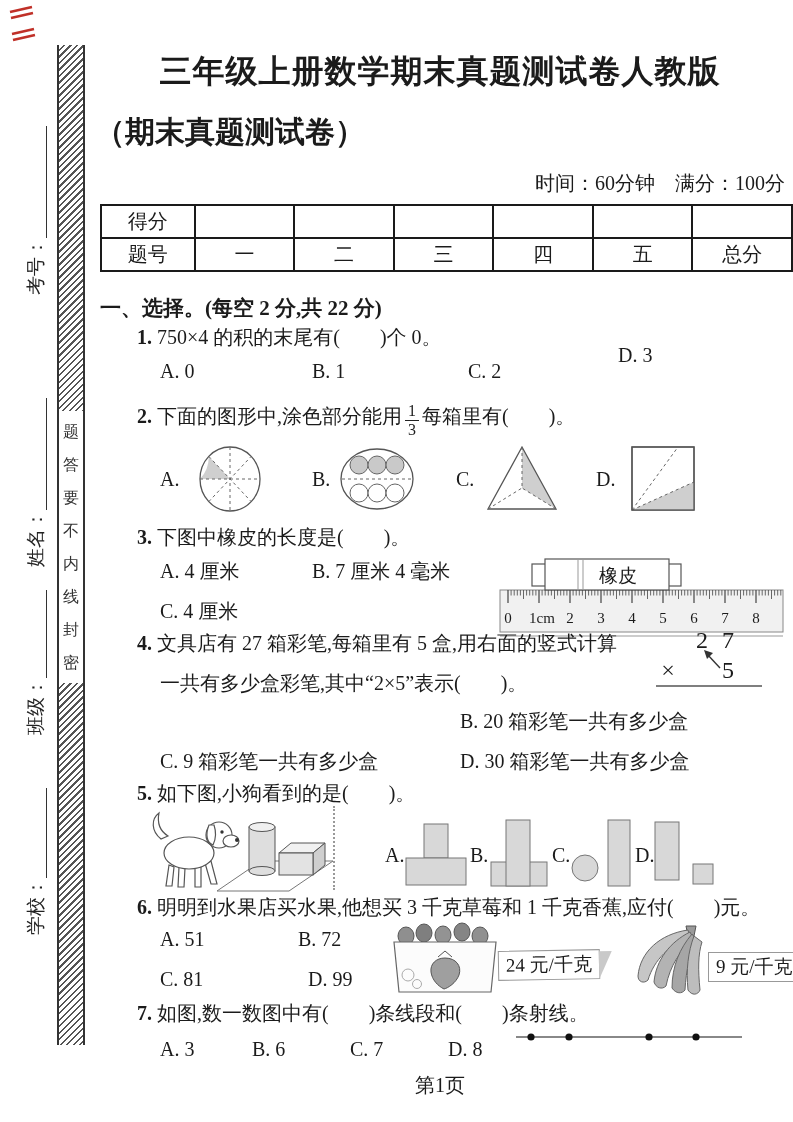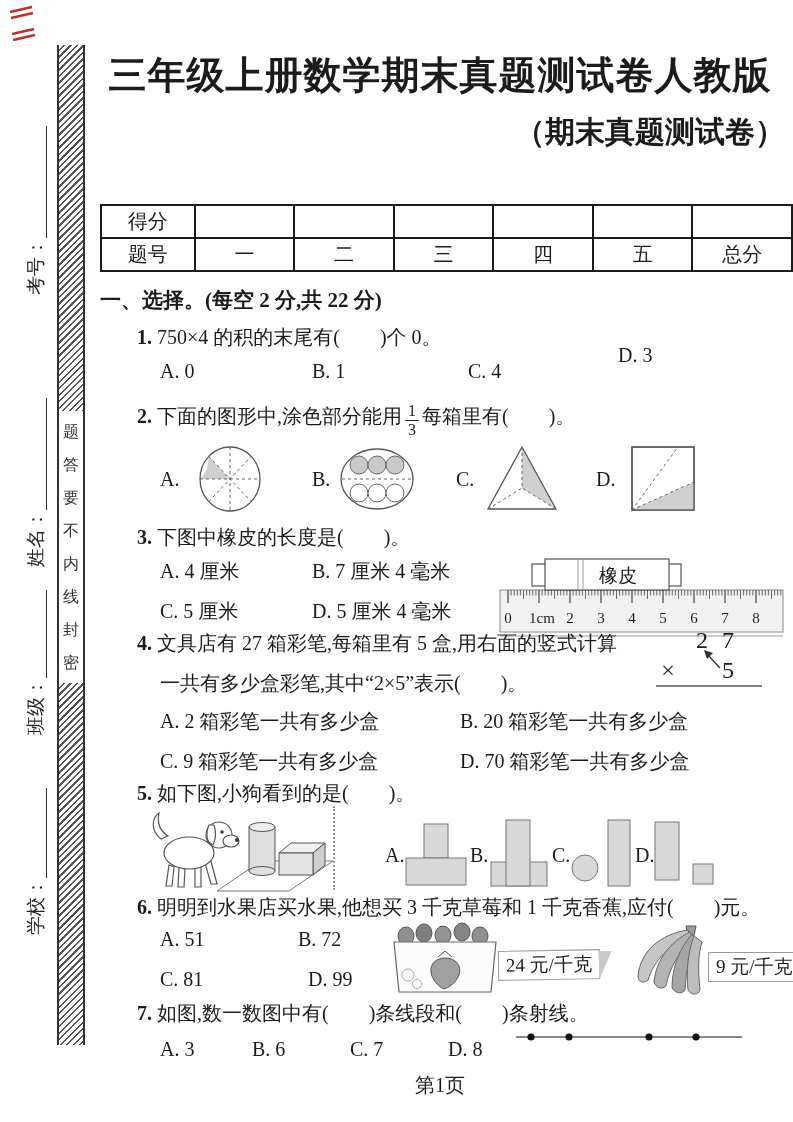--- a/index.html
+++ b/index.html
@@ -1,35 +1,35 @@
 <!DOCTYPE html>
 <html><head>
 <meta charset="utf-8">
 <style>
   html,body{margin:0;padding:0;background:#ffffff;}
   #page{position:relative;width:793px;height:1122px;background:#fff;overflow:hidden;
         font-family:"Liberation Serif","DejaVu Serif",serif;color:#1b1b1b;}
   .abs{position:absolute;}
   .txt{font-size:20px;white-space:nowrap;color:#1b1b1b;}
-  .bold{font-weight:700;}
+  .bold{font-weight:700;margin-top:8px;}
   
   .seal-col{position:absolute;left:57px;top:45px;width:24px;height:1000px;
             border-left:2px solid #333;border-right:2px solid #333;
             display:flex;flex-direction:column;align-items:center;}
   .hatch{width:100%;background:repeating-linear-gradient(135deg,transparent 0 3px,#555 3px 4.6px);}
   .hatch.top{height:366px;}
   .hatch.bottom{flex:1;}
   .seal-chars{display:flex;flex-direction:column;align-items:center;padding:4px 0;}
   .seal-chars span{font-size:16px;line-height:33px;color:#333;}
   .side-field{position:absolute;height:28px;line-height:28px;transform:rotate(-90deg);
               white-space:nowrap;font-size:19px;color:#222;text-align:left;}
   .blank-line{display:inline-block;border-bottom:1.5px solid #333;height:17px;vertical-align:middle;}
   
-  .title{left:95px;width:690px;top:50px;text-align:center;font-size:38px;font-weight:700;letter-spacing:1px;}
-  .subtitle{left:95px;width:690px;top:112px;text-align:right;font-size:30px;font-weight:700;}
+  .title{left:95px;width:690px;top:50px;text-align:center;font-size:32px;font-weight:700;letter-spacing:1px;}
+  .subtitle{left:95px;width:690px;top:112px;text-align:left;font-size:30px;font-weight:700;}
   .info{left:95px;width:690px;top:170px;text-align:right;font-size:20px;}
   
   table.score{position:absolute;left:100px;top:204px;border-collapse:collapse;table-layout:fixed;}
   table.score td{border:2px solid #1a1a1a;height:31px;text-align:center;font-size:20px;padding:0;}
   td.c0{width:92px;} td.cn{width:98px;}
   
   .frac{display:inline-block;text-align:center;font-size:16px;line-height:1.1;
         vertical-align:-12px;margin:0 3px;}
   .frac .fn{display:block;border-bottom:1.5px solid #222;padding:0 3px;}
   .price-sign{position:absolute;background:#fff;border:1.2px solid #999;
@@ -76,20 +76,21 @@
       <span>内</span>
       <span>线</span>
       <span>封</span>
       <span>密</span>
     </div>
     <div class="hatch bottom"></div>
   </div>
 
   <div class="abs title">三年级上册数学期末真题测试卷人教版</div>
   <div class="abs subtitle">（期末真题测试卷）</div>
+  <div class="abs info">时间：60分钟　满分：100分</div>
 
   <table class="score">
     <tbody>
         <tr>
       <td class="c0">得分</td>
       <td class="cn"></td>
       <td class="cn"></td>
       <td class="cn"></td>
       <td class="cn"></td>
       <td class="cn"></td>
@@ -109,21 +110,21 @@
 
   <div class="abs txt bold" style="left:100px;top:286px;font-size:21px">一、选择。(每空 2 分,共 22 分)</div>
 
   <div class="abs txt" style="left:137px;top:324px">
     <span class="bold">1.</span>
     <span>750×4 的积的末尾有(　　)个 0。</span>
   </div>
   <div>
     <span class="abs txt" style="left:160px;top:360px">A. 0</span>
     <span class="abs txt" style="left:312px;top:360px">B. 1</span>
-    <span class="abs txt" style="left:468px;top:360px">C. 4</span>
+    <span class="abs txt" style="left:468px;top:360px">C. 2</span>
     <span class="abs txt" style="left:618px;top:344px">D. 3</span>
   </div>
 
   <div class="abs txt" style="left:137px;top:402px">
     <span class="bold">2.</span>
     <span>下面的图形中,涂色部分能用</span><span class="frac"><span class="fn">1</span><span>3</span></span><span>每箱里有(　　)。</span>
   </div>
   <span class="abs txt" style="left:160px;top:468px">A.</span>
   <svg class="abs" style="left:196px;top:444px" width="68" height="70" viewBox="0 0 68 70">
     <path d="M34,35 L4,35 A30,32 0 0 0 12.8,12.4 Z" fill="#cfcfcf"></path>
@@ -170,22 +171,21 @@
     </g>
     <rect x="4" y="3" width="62" height="63" fill="none" stroke="#555" stroke-width="1.3"></rect>
   </svg>
 
   <div class="abs txt" style="left:137px;top:524px">
     <span class="bold">3.</span>
     <span>下图中橡皮的长度是(　　)。</span>
   </div>
   <span class="abs txt" style="left:160px;top:558px">A. 4 厘米</span>
   <span class="abs txt" style="left:312px;top:558px">B. 7 厘米 4 毫米</span>
-  <span class="abs txt" style="left:160px;top:598px">C. 5 厘米</span>
-  <span class="abs txt" style="left:312px;top:598px">D. 5 厘米 4 毫米</span>
+  <span class="abs txt" style="left:160px;top:598px">C. 4 厘米</span>
   <svg class="abs" style="left:494px;top:548px" width="296" height="92" viewBox="0 0 296 92">
     <rect x="6" y="42" width="283" height="42" fill="#f1f1f1" stroke="#888" stroke-width="1"></rect>
     <line x1="6" y1="88" x2="289" y2="88" stroke="#999" stroke-width="1"></line>
     <g>
       <rect x="38" y="16" width="14" height="22" fill="#fff" stroke="#555" stroke-width="1.2"></rect>
       <rect x="174" y="16" width="13" height="22" fill="#fff" stroke="#555" stroke-width="1.2"></rect>
       <rect x="51" y="11" width="124" height="31" fill="#fff" stroke="#555" stroke-width="1.2"></rect>
       <line x1="84" y1="12" x2="84" y2="41" stroke="#bbb" stroke-width="1.5"></line>
       <line x1="89" y1="12" x2="89" y2="41" stroke="#bbb" stroke-width="1.5"></line>
       <text x="124" y="34" font-size="19" text-anchor="middle" fill="#1b1b1b">橡皮</text>
@@ -303,24 +303,23 @@
     <g font-size="24" fill="#1b1b1b" text-anchor="middle">
       <text x="54" y="26">2</text>
       <text x="80" y="26">7</text>
       <text x="20" y="56">×</text>
       <text x="80" y="56">5</text>
     </g>
     <line x1="72" y1="46" x2="59" y2="32" stroke="#333" stroke-width="1.4"></line>
     <polygon points="56,28 65,31 59,37" fill="#333"></polygon>
     <line x1="8" y1="64" x2="114" y2="64" stroke="#555" stroke-width="1.6"></line>
   </svg>
-  <span class="abs txt" style="left:160px;top:708px">A. 2 箱彩笔一共有多少盒</span>
   <span class="abs txt" style="left:460px;top:708px">B. 20 箱彩笔一共有多少盒</span>
   <span class="abs txt" style="left:160px;top:748px">C. 9 箱彩笔一共有多少盒</span>
-  <span class="abs txt" style="left:460px;top:748px">D. 70 箱彩笔一共有多少盒</span>
+  <span class="abs txt" style="left:460px;top:748px">D. 30 箱彩笔一共有多少盒</span>
 
   <div class="abs txt" style="left:137px;top:780px">
     <span class="bold">5.</span>
     <span>如下图,小狗看到的是(　　)。</span>
   </div>
   <svg class="abs" style="left:145px;top:803px" width="192" height="94" viewBox="0 0 192 94">
     <polygon points="72,88 116,58 188,58 144,88" fill="#fff" stroke="#777" stroke-width="1"></polygon>
     <g>
       <rect x="104" y="24" width="26" height="44" fill="#dedede" stroke="#555" stroke-width="1"></rect>
       <ellipse cx="117" cy="68" rx="13" ry="4.5" fill="#dedede" stroke="#555" stroke-width="1"></ellipse>

